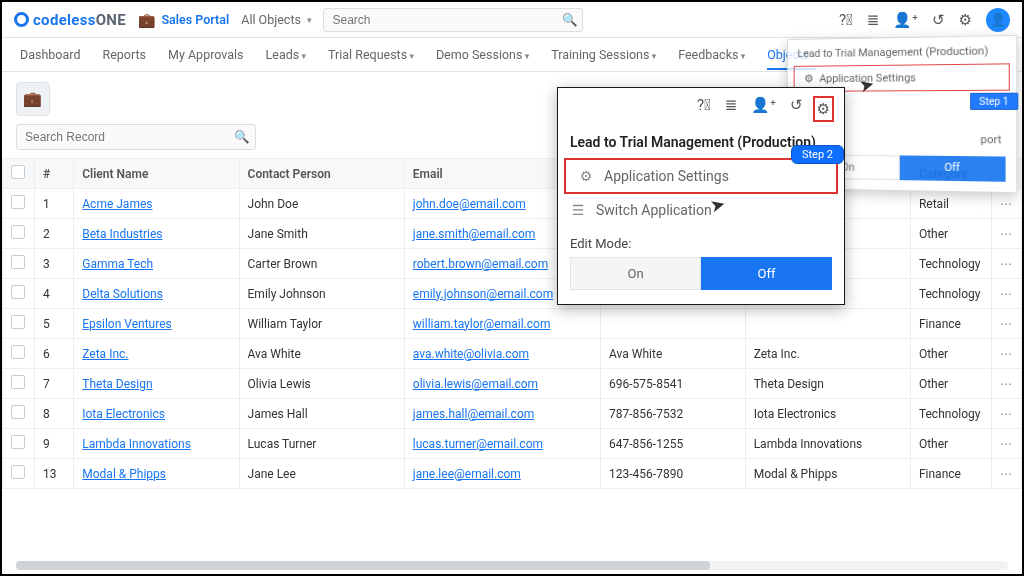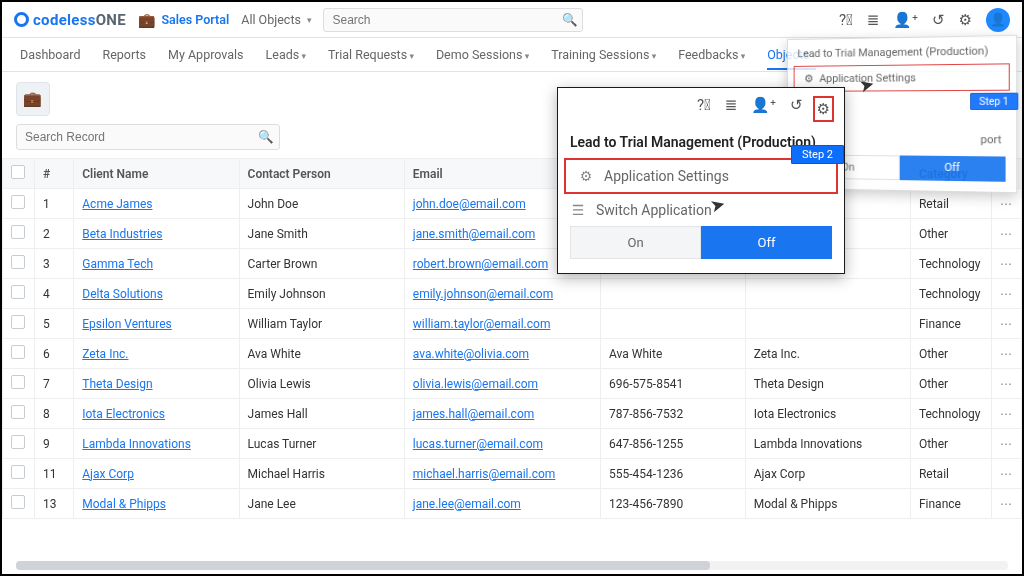--- a/index.html
+++ b/index.html
@@ -22,21 +22,21 @@
   .nav { display:flex; align-items:center; gap:22px; height:34px; border-bottom:1px solid #e2e2e2; padding:0 18px; color:#666; overflow:hidden;}
   .nav .tab { cursor:pointer; white-space:nowrap; }
   .nav .active { color:#1976f0; border-bottom:2px solid #1976f0; padding-bottom:6px; margin-bottom:-7px; }
   .caret::after { content:" \25BE"; font-size:9px; color:#888; }
   
   .view-bar { display:flex; align-items:center; padding:10px 14px 4px; gap:10px; }
   .view-icon { width:34px; height:34px; background:#eef2f5; border:1px solid #e0e4e8; border-radius:4px; display:flex; align-items:center; justify-content:center; color:#3a3a3a; font-size:15px;}
   .view-txt .small{color:#888; font-size:11px;}
   .view-txt .big{font-weight:700; font-size:15px;}
   .view-txt .big::after{content:" \25BE"; font-size:10px; color:#9aa;}
-  .rec-search { margin:4px 14px 8px; width:264px; position:relative;}
+  .rec-search { margin:4px 14px 8px; width:240px; position:relative;}
   .rec-search input{ width:100%; height:26px; border:1px solid #ddd; border-radius:3px; padding:0 22px 0 8px; font-size:12px; background:#fafafa;}
   .rec-search .mag{position:absolute; right:6px; top:5px; color:#999;}
   
   .tbl { width:100%; border-collapse:collapse; }
   .tbl th, .tbl td { border:1px solid #eceef0; padding:6px 8px; text-align:left; font-size:12px; white-space:nowrap; overflow:hidden; text-overflow:ellipsis;}
   .tbl th { background:#f6f8fa; color:#555; font-weight:600; position:sticky; top:0;}
   .link{ color:#1976f0; text-decoration:underline; }
   .chk{ width:14px; height:14px; border:1px solid #c7ccd1; border-radius:2px; display:inline-block; background:#fff;}
   .row-menu{ color:#888; }
   .tbl-wrap{ overflow:auto; height:calc(576px - 36px - 34px - 72px - 14px); }
@@ -55,21 +55,21 @@
   .ovA .toggle .off{background:#1976f0; color:#fff;}
   .cursor {position:absolute; font-size:18px; transform:rotate(-15deg);} 
   
   .ovB { position:absolute; left:555px; top:85px; width:288px; background:#fff; border:1px solid #1a1a1a; box-shadow:0 4px 14px rgba(0,0,0,.3);}
   .ovB .icon-row{ display:flex; justify-content:flex-end; gap:14px; padding:8px 10px 6px; color:#555; font-size:15px;}
   .ovB .icon-row .boxed{ border:2px solid #d33; padding:2px; margin-left:-4px;}
   .ovB .title2{ padding:6px 12px 8px; font-weight:600; font-size:14px; color:#222;}
   .ovB .menu-item{ display:flex; align-items:center; gap:10px; padding:8px 12px; font-size:14px; color:#666;}
   .ovB .menu-item.red{ border:2px solid #d33; margin:0 6px; position:relative;}
   .ovB .menu-item .mi-icon{ width:16px; text-align:center; color:#888;}
-  .ovB .step2{position:absolute; right:-8px; top:-15px; background:#0d6efd; color:#fff; font-size:11px; padding:2px 10px; border-radius:1px; border:1px solid #0a58ca;}
+  .ovB .step2{position:absolute; right:-8px; top:-15px; background:#0d6efd; color:#fff; font-size:11px; padding:2px 10px; border-radius:6px; border:1px solid #0a58ca;}
   .ovB .edit-label{ padding:10px 12px 6px; color:#444; font-size:13px;}
   .ovB .toggle2{ display:flex; padding:0 12px 14px;}
   .ovB .toggle2>div{flex:1; text-align:center; padding:8px 0; font-size:13px;}
   .ovB .toggle2 .on{background:#f4f5f6; color:#666; border:1px solid #e2e4e6;}
   .ovB .toggle2 .off{background:#1976f0; color:#fff; border:1px solid #1976f0;}
   
   .ovA{ transform:perspective(700px) rotateY(-10deg) translateZ(-30px); transform-origin:left center;}
 </style>
 </head>
 <body>
@@ -230,31 +230,20 @@
             <td style="width:160px"><span class="link">Lambda Innovations</span></td>
             <td style="width:160px">Lucas Turner</td>
             <td style="width:190px"><span class="link">lucas.turner@email.com</span></td>
             <td style="width:140px">647-856-1255</td>
             <td style="width:160px">Lambda Innovations</td>
             <td style="width:58px">Other</td>
             <td style="width:28px" class="row-menu">⋯</td>
           </tr>
           <tr>
             <td style="width:30px"><span class="chk"></span></td>
-            <td style="width:38px">11</td>
-            <td style="width:160px"><span class="link">Ajax Corp</span></td>
-            <td style="width:160px">Michael Harris</td>
-            <td style="width:190px"><span class="link">michael.harris@email.com</span></td>
-            <td style="width:140px">555-454-1236</td>
-            <td style="width:160px">Ajax Corp</td>
-            <td style="width:58px">Retail</td>
-            <td style="width:28px" class="row-menu">⋯</td>
-          </tr>
-          <tr>
-            <td style="width:30px"><span class="chk"></span></td>
             <td style="width:38px">13</td>
             <td style="width:160px"><span class="link">Modal &amp; Phipps</span></td>
             <td style="width:160px">Jane Lee</td>
             <td style="width:190px"><span class="link">jane.lee@email.com</span></td>
             <td style="width:140px">123-456-7890</td>
             <td style="width:160px">Modal &amp; Phipps</td>
             <td style="width:58px">Finance</td>
             <td style="width:28px" class="row-menu">⋯</td>
           </tr>
         </tbody>
@@ -293,20 +282,21 @@
     <div class="title2">Lead to Trial Management (Production)</div>
     <div class="menu-item red">
       <span class="mi-icon">⚙</span>
       <span>Application Settings</span>
       <div class="step2">Step 2</div>
     </div>
     <div class="menu-item">
       <span class="mi-icon">☰</span>
       <span>Switch Application</span>
     </div>
+    <div class="edit-label">Edit Mode:</div>
     <div class="toggle2">
       <div class="on">On</div>
       <div class="off">Off</div>
     </div>
   </div>
   <span class="cursor" style="left:708px; top:192px;">➤</span>
 
 </div>
 
 </body></html>

